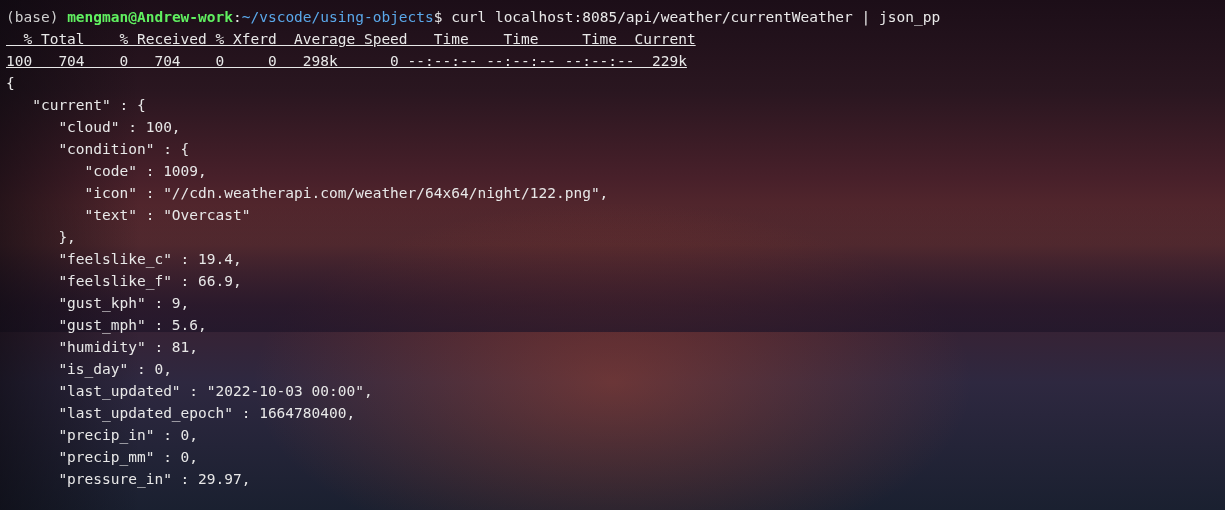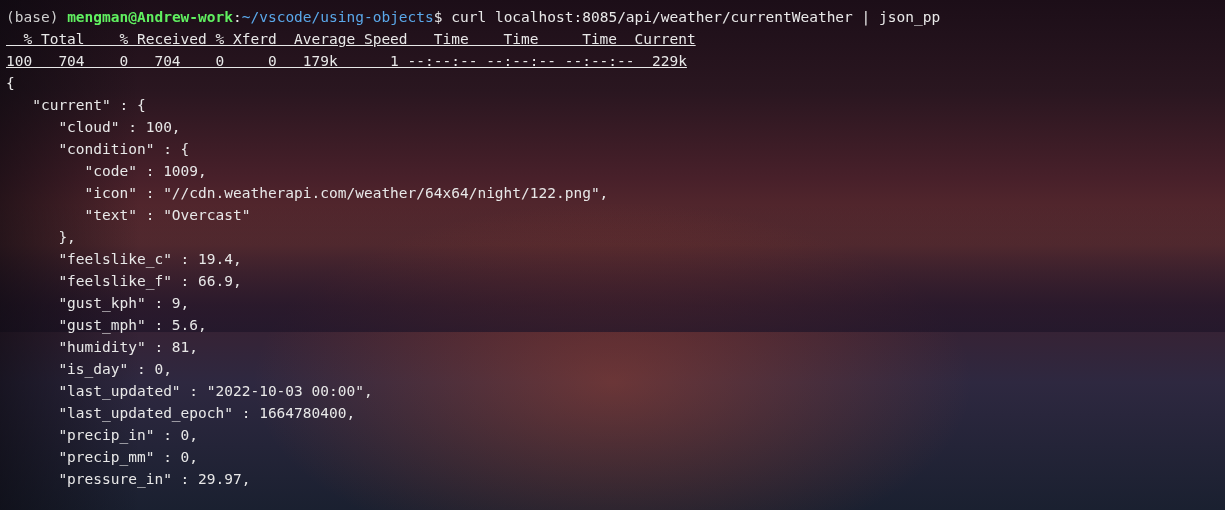--- a/index.html
+++ b/index.html
@@ -66,21 +66,21 @@
     .line { display: block; }
   </style>
 </head>
 <body>
 
 <div class="bg"></div>
 
 <div class="terminal">
   <span class="line"><span class="seg env">(</span><span class="seg env">base</span><span class="seg env">) </span><span class="seg user">mengman@Andrew-work</span><span class="seg colon">:</span><span class="seg path">~/vscode/using-objects</span><span class="seg dollar">$ </span><span class="seg cmd">curl localhost:8085/api/weather/currentWeather | json_pp</span></span>
   <span class="line seg stats">  % Total    % Received % Xferd  Average Speed   Time    Time     Time  Current</span>
-  <span class="line seg stats">100   704    0   704    0     0   179k      1 --:--:-- --:--:-- --:--:--  229k</span>
+  <span class="line seg stats">100   704    0   704    0     0   298k      0 --:--:-- --:--:-- --:--:--  229k</span>
   <div class="json">
     <span class="line seg">{</span>
     <span class="line seg">   "current" : {</span>
     <span class="line seg">      "cloud" : 100,</span>
     <span class="line seg">      "condition" : {</span>
     <span class="line seg">         "code" : 1009,</span>
     <span class="line seg">         "icon" : "//cdn.weatherapi.com/weather/64x64/night/122.png",</span>
     <span class="line seg">         "text" : "Overcast"</span>
     <span class="line seg">      },</span>
     <span class="line seg">      "feelslike_c" : 19.4,</span>

